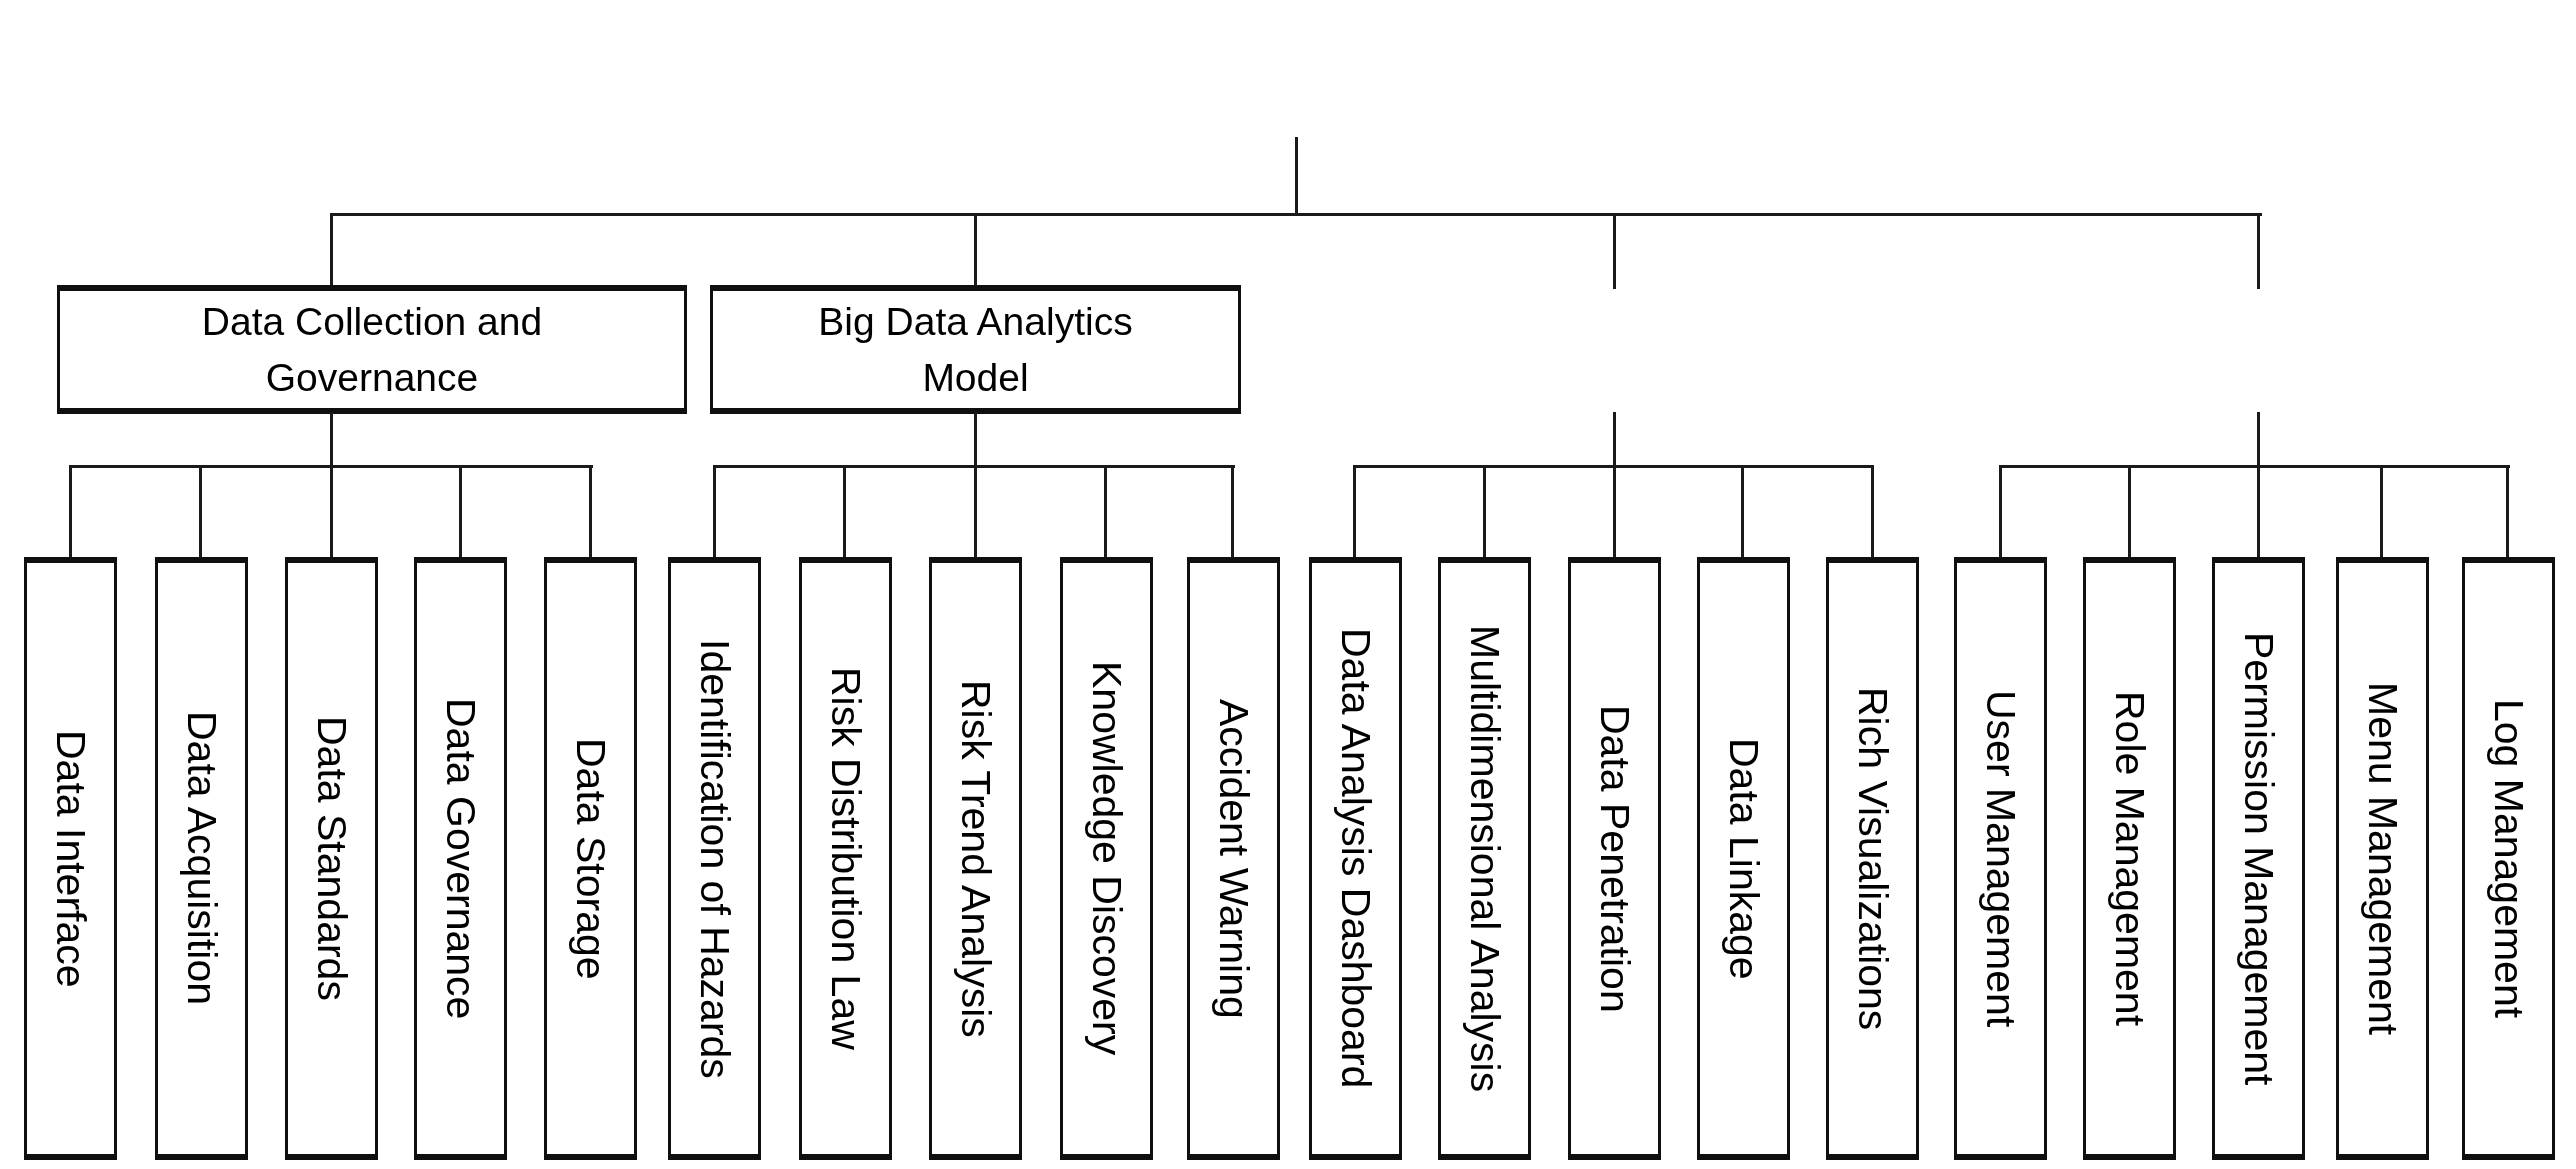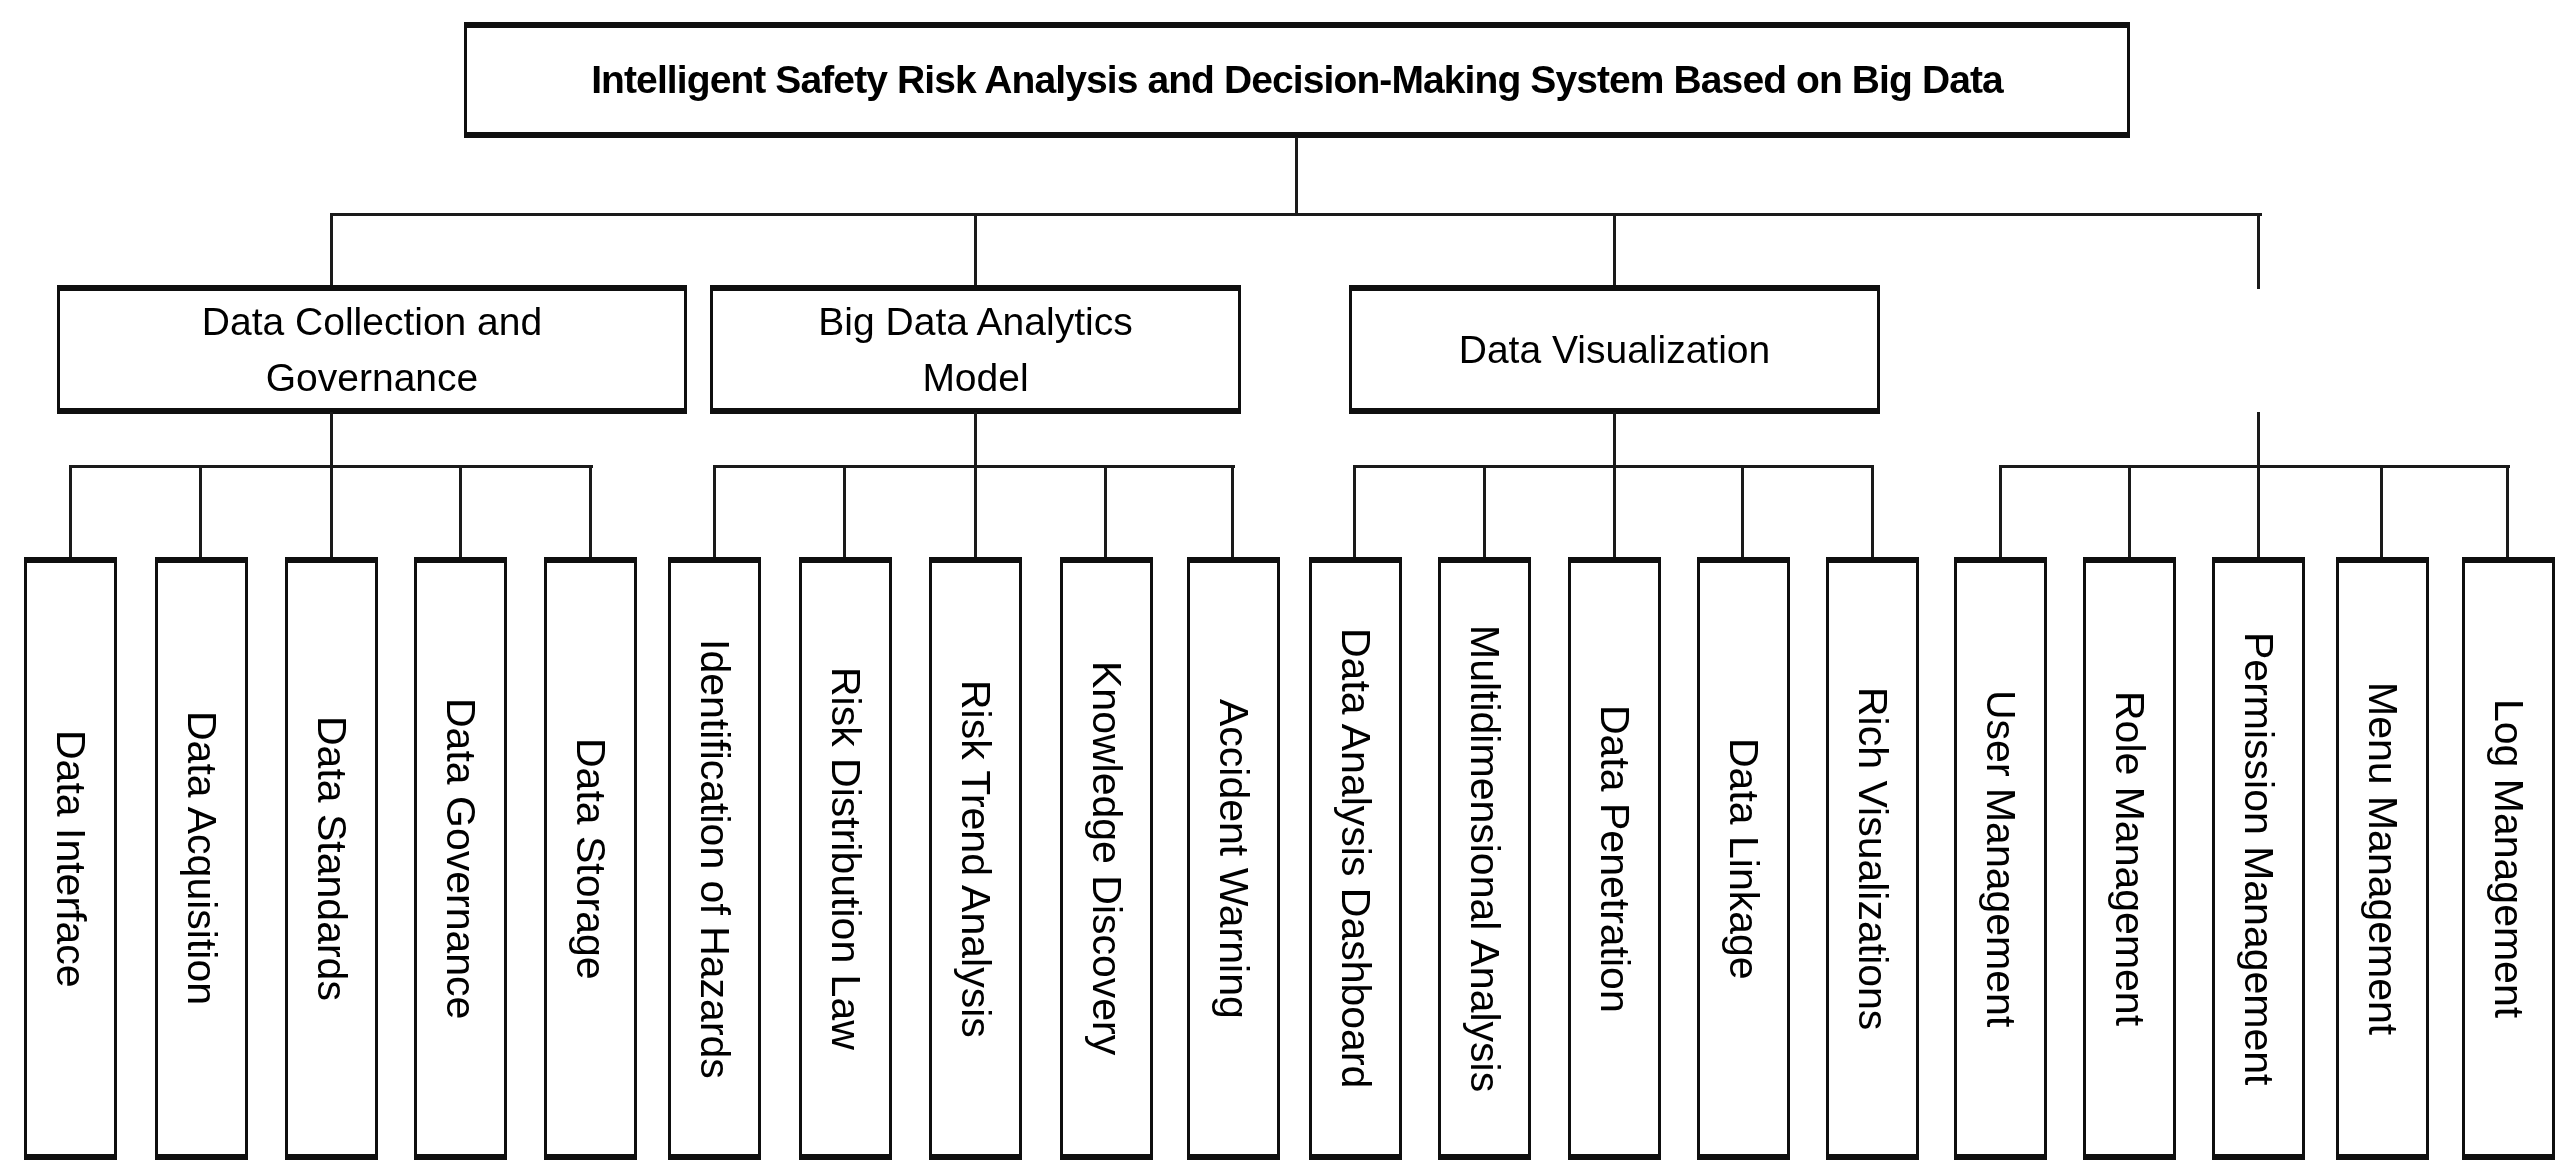--- a/index.html
+++ b/index.html
@@ -46,34 +46,32 @@
   .line{
     position:absolute;
     background:#1a1a1a;
   }
 </style>
 </head>
 <body>
 
 <div class="canvas">
 
-  <div class="box title">Intelligent Safety Risk Analysis and Decision-Making System Based on Big Data</div>
 
   <div class="line" style="left:1295px;top:137px;width:3.4px;height:79px"></div>
   <div class="line" style="left:330px;top:213px;width:1932px;height:3.4px"></div>
   <div class="line" style="left:330px;top:213px;width:3.4px;height:76px"></div>
   <div class="line" style="left:974px;top:213px;width:3.4px;height:76px"></div>
   <div class="line" style="left:1613px;top:213px;width:3.4px;height:76px"></div>
   <div class="line" style="left:2257px;top:213px;width:3.4px;height:76px"></div>
 
   <div class="box l2" style="left:57px;width:630px">Data Collection and
 Governance</div>
   <div class="box l2" style="left:710px;width:531px">Big Data Analytics
 Model</div>
-  <div class="box l2" style="left:1349px;width:531px">Data Visualization</div>
 
   <div class="line" style="left:330px;top:412px;width:3.4px;height:55px"></div>
   <div class="line" style="left:69px;top:465px;width:524px;height:3.4px"></div>
   <div class="line" style="left:69px;top:465px;width:3.4px;height:96px"></div>
   <div class="line" style="left:199px;top:465px;width:3.4px;height:96px"></div>
   <div class="line" style="left:330px;top:465px;width:3.4px;height:96px"></div>
   <div class="line" style="left:459px;top:465px;width:3.4px;height:96px"></div>
   <div class="line" style="left:589px;top:465px;width:3.4px;height:96px"></div>
 
   <div class="line" style="left:974px;top:412px;width:3.4px;height:55px"></div>

